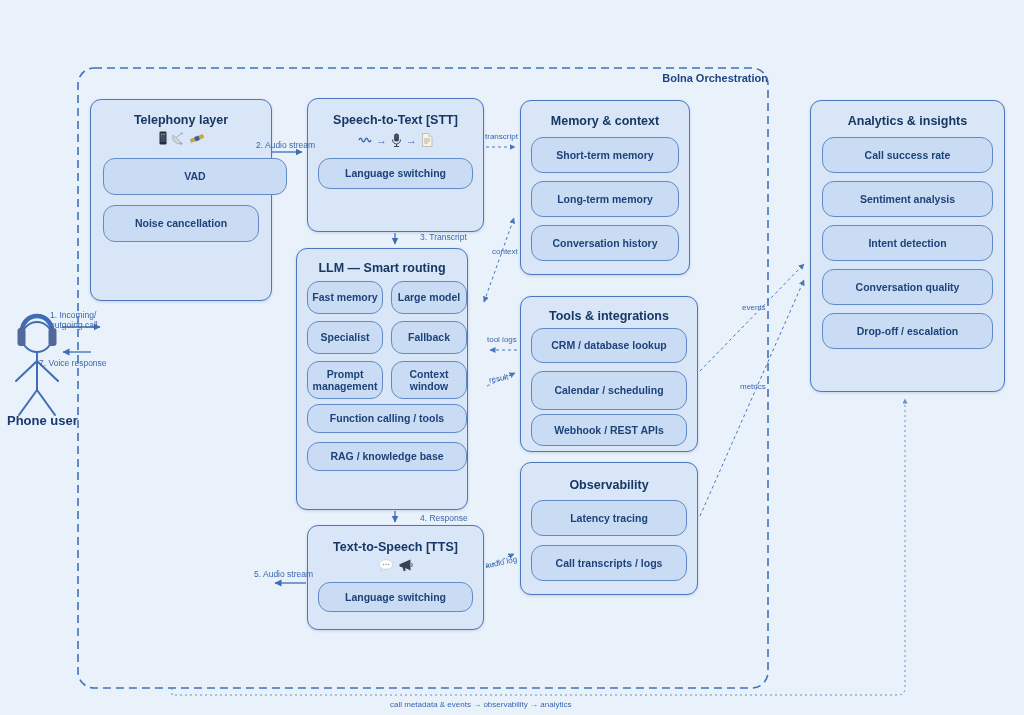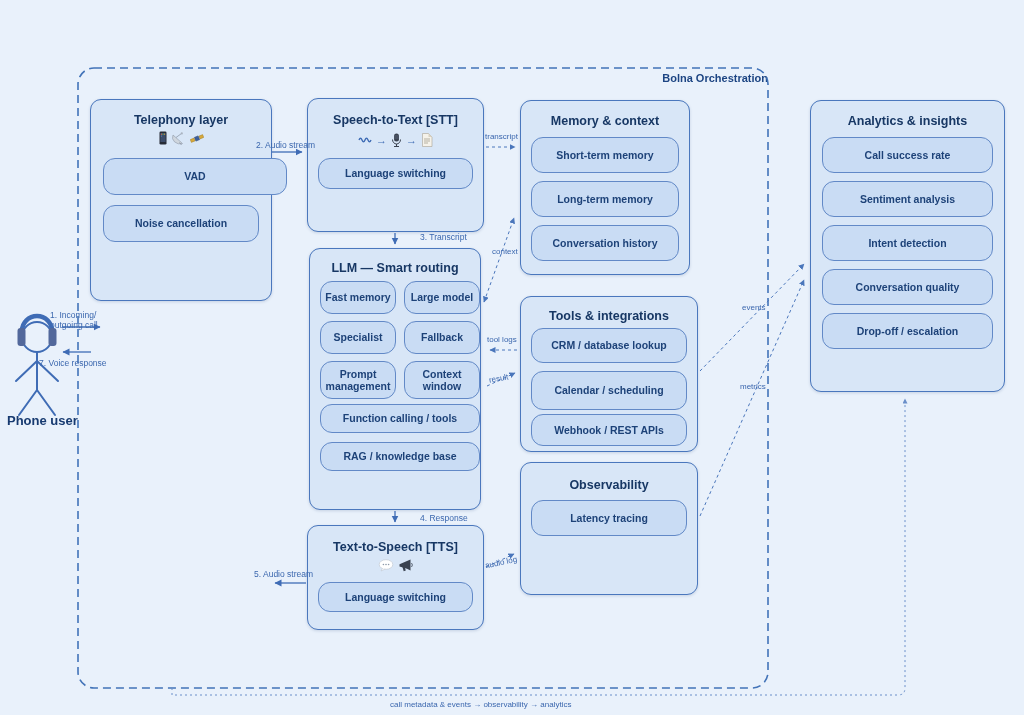--- a/index.html
+++ b/index.html
@@ -161,21 +161,21 @@
 
   <div class="box" style="left:810px;top:100px;width:195px;height:292px">
     <div class="box-title" style="top:13px">Analytics &amp; insights</div>
     <div class="item" style="left:11px;top:36px;width:171px;height:36px">Call success rate</div>
     <div class="item" style="left:11px;top:80px;width:171px;height:36px">Sentiment analysis</div>
     <div class="item" style="left:11px;top:124px;width:171px;height:36px">Intent detection</div>
     <div class="item" style="left:11px;top:168px;width:171px;height:36px">Conversation quality</div>
     <div class="item" style="left:11px;top:212px;width:171px;height:36px">Drop-off / escalation</div>
   </div>
 
-  <div class="box" style="left:309px;top:248px;width:172px;height:262px">
+  <div class="box" style="left:296px;top:248px;width:172px;height:262px">
     <div class="box-title" style="top:12px">LLM — Smart routing</div>
     <div class="item" style="left:10px;top:32px;width:76px;height:33px">Fast memory</div>
     <div class="item" style="left:94px;top:32px;width:76px;height:33px">Large model</div>
     <div class="item" style="left:10px;top:72px;width:76px;height:33px">Specialist</div>
     <div class="item" style="left:94px;top:72px;width:76px;height:33px">Fallback</div>
     <div class="item" style="left:10px;top:112px;width:76px;height:38px">Prompt management</div>
     <div class="item" style="left:94px;top:112px;width:76px;height:38px">Context window</div>
     <div class="item" style="left:10px;top:155px;width:160px;height:29px">Function calling / tools</div>
     <div class="item" style="left:10px;top:193px;width:160px;height:29px">RAG / knowledge base</div>
   </div>
@@ -183,20 +183,21 @@
   <div class="box" style="left:520px;top:296px;width:178px;height:156px">
     <div class="box-title" style="top:12px">Tools &amp; integrations</div>
     <div class="item" style="left:10px;top:31px;width:156px;height:35px">CRM / database lookup</div>
     <div class="item" style="left:10px;top:74px;width:156px;height:39px">Calendar / scheduling</div>
     <div class="item" style="left:10px;top:117px;width:156px;height:32px">Webhook / REST APIs</div>
   </div>
 
   <div class="box" style="left:520px;top:462px;width:178px;height:133px">
     <div class="box-title" style="top:15px">Observability</div>
     <div class="item" style="left:10px;top:37px;width:156px;height:36px">Latency tracing</div>
+    <div class="item" style="left:10px;top:82px;width:156px;height:36px">Call transcripts / logs</div>
   </div>
 
   <div class="box" style="left:307px;top:525px;width:177px;height:105px">
     <div class="box-title" style="top:14px">Text-to-Speech [TTS]</div>
     <div class="icons" style="top:33px">
       <svg width="16" height="13" viewBox="0 0 16 13">
         <ellipse cx="8" cy="5.5" rx="6.8" ry="4.8" fill="#ffffff" stroke="#c3cad4" stroke-width="0.7"></ellipse>
         <path d="M4.5,9.2 L3,12 L7.2,10" fill="#ffffff" stroke="#c3cad4" stroke-width="0.7"></path>
         <circle cx="5.4" cy="5.5" r="0.8" fill="#8e9aa9"></circle>
           <circle cx="8" cy="5.5" r="0.8" fill="#8e9aa9"></circle>

